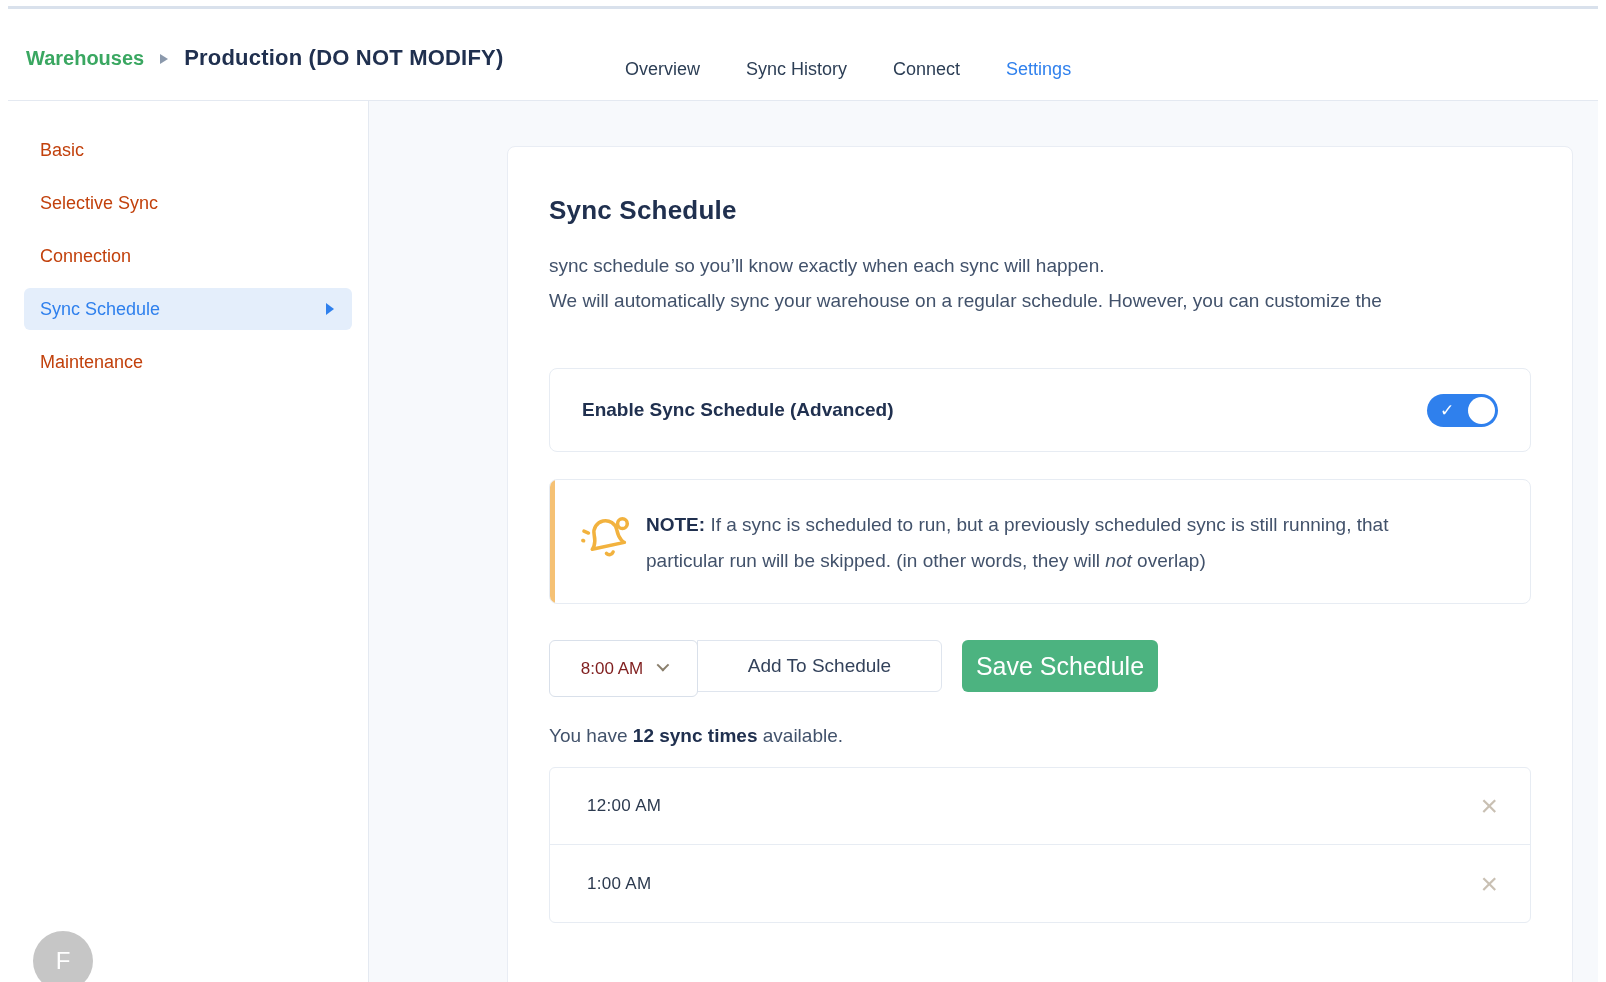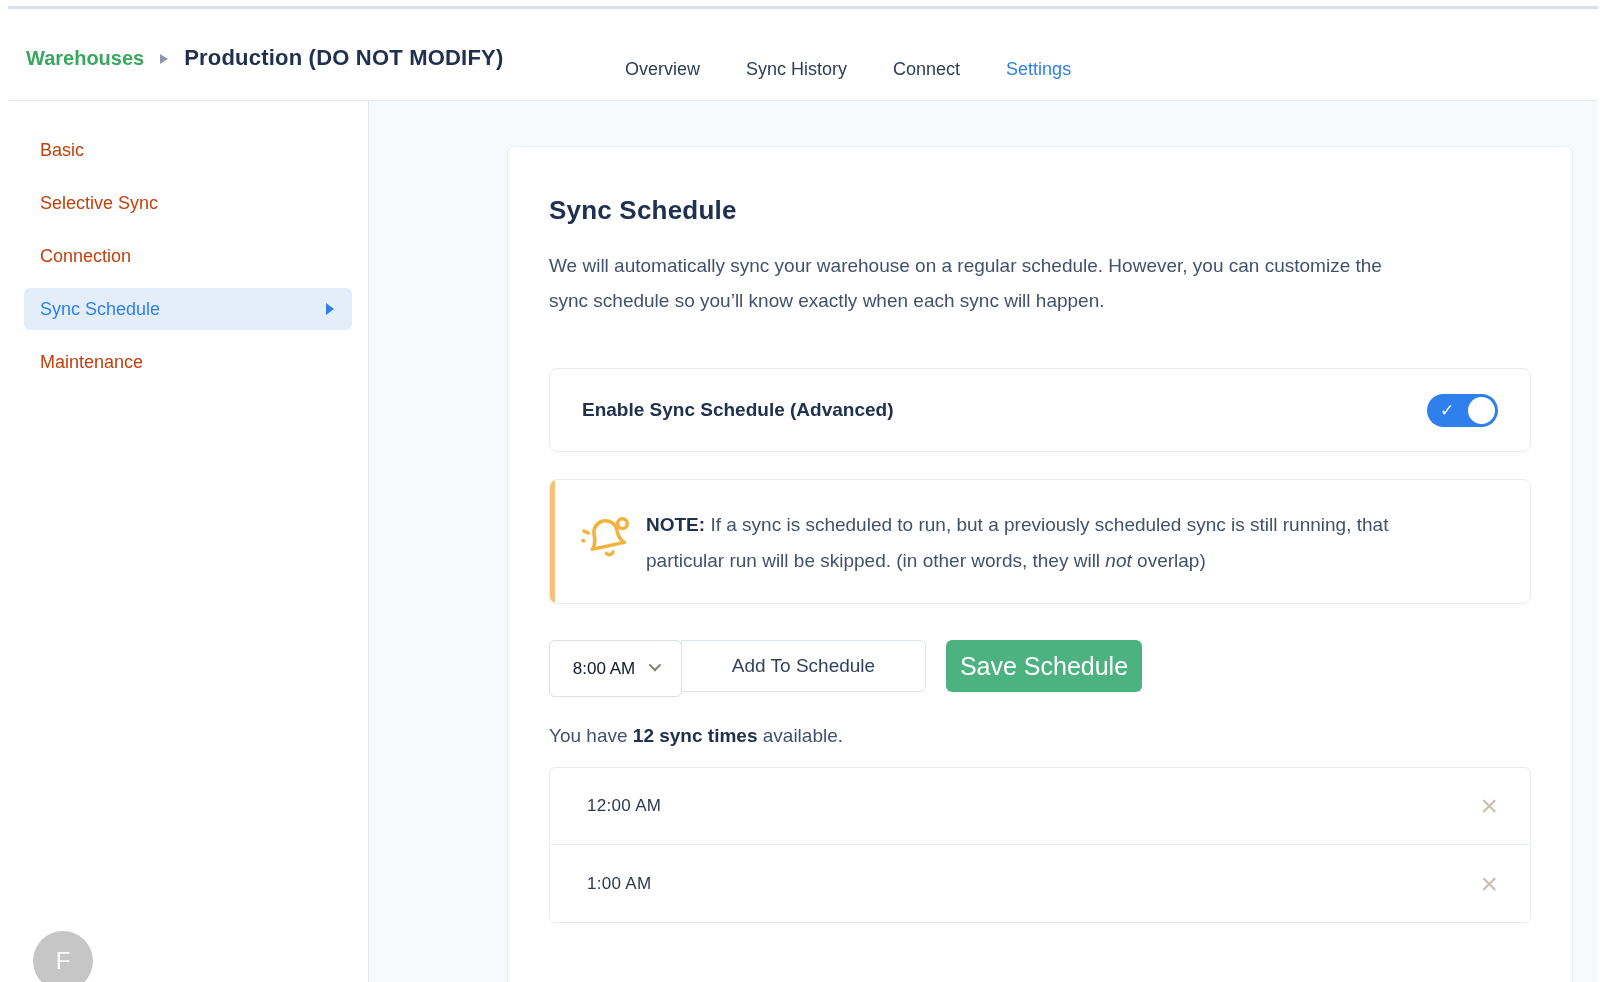--- a/index.html
+++ b/index.html
@@ -59,21 +59,21 @@
   .bell-wrap{flex:none;width:56px;margin:6px 12px 0 28px;}
   .note-text{font-size:19px;line-height:36px;color:var(--slate);max-width:880px;}
   .note-text .l{display:block;}
   .note-text b{color:var(--navy);}
   .note-text i{font-style:italic;}
 
   .tz{margin-top:41px;font-size:19px;color:var(--slate);}
   .tz b, .avail b{color:var(--navy);font-weight:700;}
 
   .controls{margin-top:36px;display:flex;align-items:flex-start;}
-  .select{width:133px;height:57px;border:1px solid #d9e0ea;border-radius:6px;background:#fff;display:flex;align-items:center;justify-content:center;gap:14px;font-size:17px;color:#0f172a;cursor:pointer;position:relative;z-index:2;}
+  .select{width:149px;height:57px;border:1px solid #d9e0ea;border-radius:6px;background:#fff;display:flex;align-items:center;justify-content:center;gap:14px;font-size:17px;color:#7f1d1d;cursor:pointer;position:relative;z-index:2;}
   .chev{width:9px;height:9px;border-right:2px solid #8a7f6d;border-bottom:2px solid #8a7f6d;transform:rotate(45deg) translateY(-2px);margin-top:-4px;}
   .add-btn{width:245px;height:52px;margin-left:-1px;border:1px solid #dfe5ee;border-radius:0 6px 6px 0;background:#fff;font-family:inherit;font-size:19px;color:#33425b;cursor:pointer;}
   .save-btn{width:196px;height:52px;margin-left:20px;border:none;border-radius:6px;background:var(--btn-green);color:#fff;font-family:inherit;font-size:25px;font-weight:500;cursor:pointer;}
 
   .avail{margin-top:28px;font-size:19px;color:var(--slate);}
 
   .times{margin-top:20px;border:1px solid var(--border);border-radius:6px;background:#fff;}
   .time-row{height:77px;display:flex;align-items:center;justify-content:space-between;padding:0 28px 0 37px;border-bottom:1px solid var(--border);}
   .time-row:last-child{border-bottom:none;}
   .time-label{font-size:17px;color:#2c3a4f;letter-spacing:.3px;}
@@ -125,22 +125,22 @@
     <div class="avatar">
       <span>F</span>
     </div>
   </aside>
 
   <main>
     <section class="card">
       <h1>Sync Schedule</h1>
 
       <p class="desc">
+        <span class="l">sync schedule so you’ll know exactly when each sync will happen.</span>
         <span class="l">We will automatically sync your warehouse on a regular schedule. However, you can customize the</span>
-        <span class="l">sync schedule so you’ll know exactly when each sync will happen.</span>
       </p>
 
       <div class="toggle-box">
         <span class="toggle-label">Enable Sync Schedule (Advanced)</span>
         <div class="toggle">
           <span class="check">✓</span>
           <span class="knob"></span>
         </div>
       </div>
 

